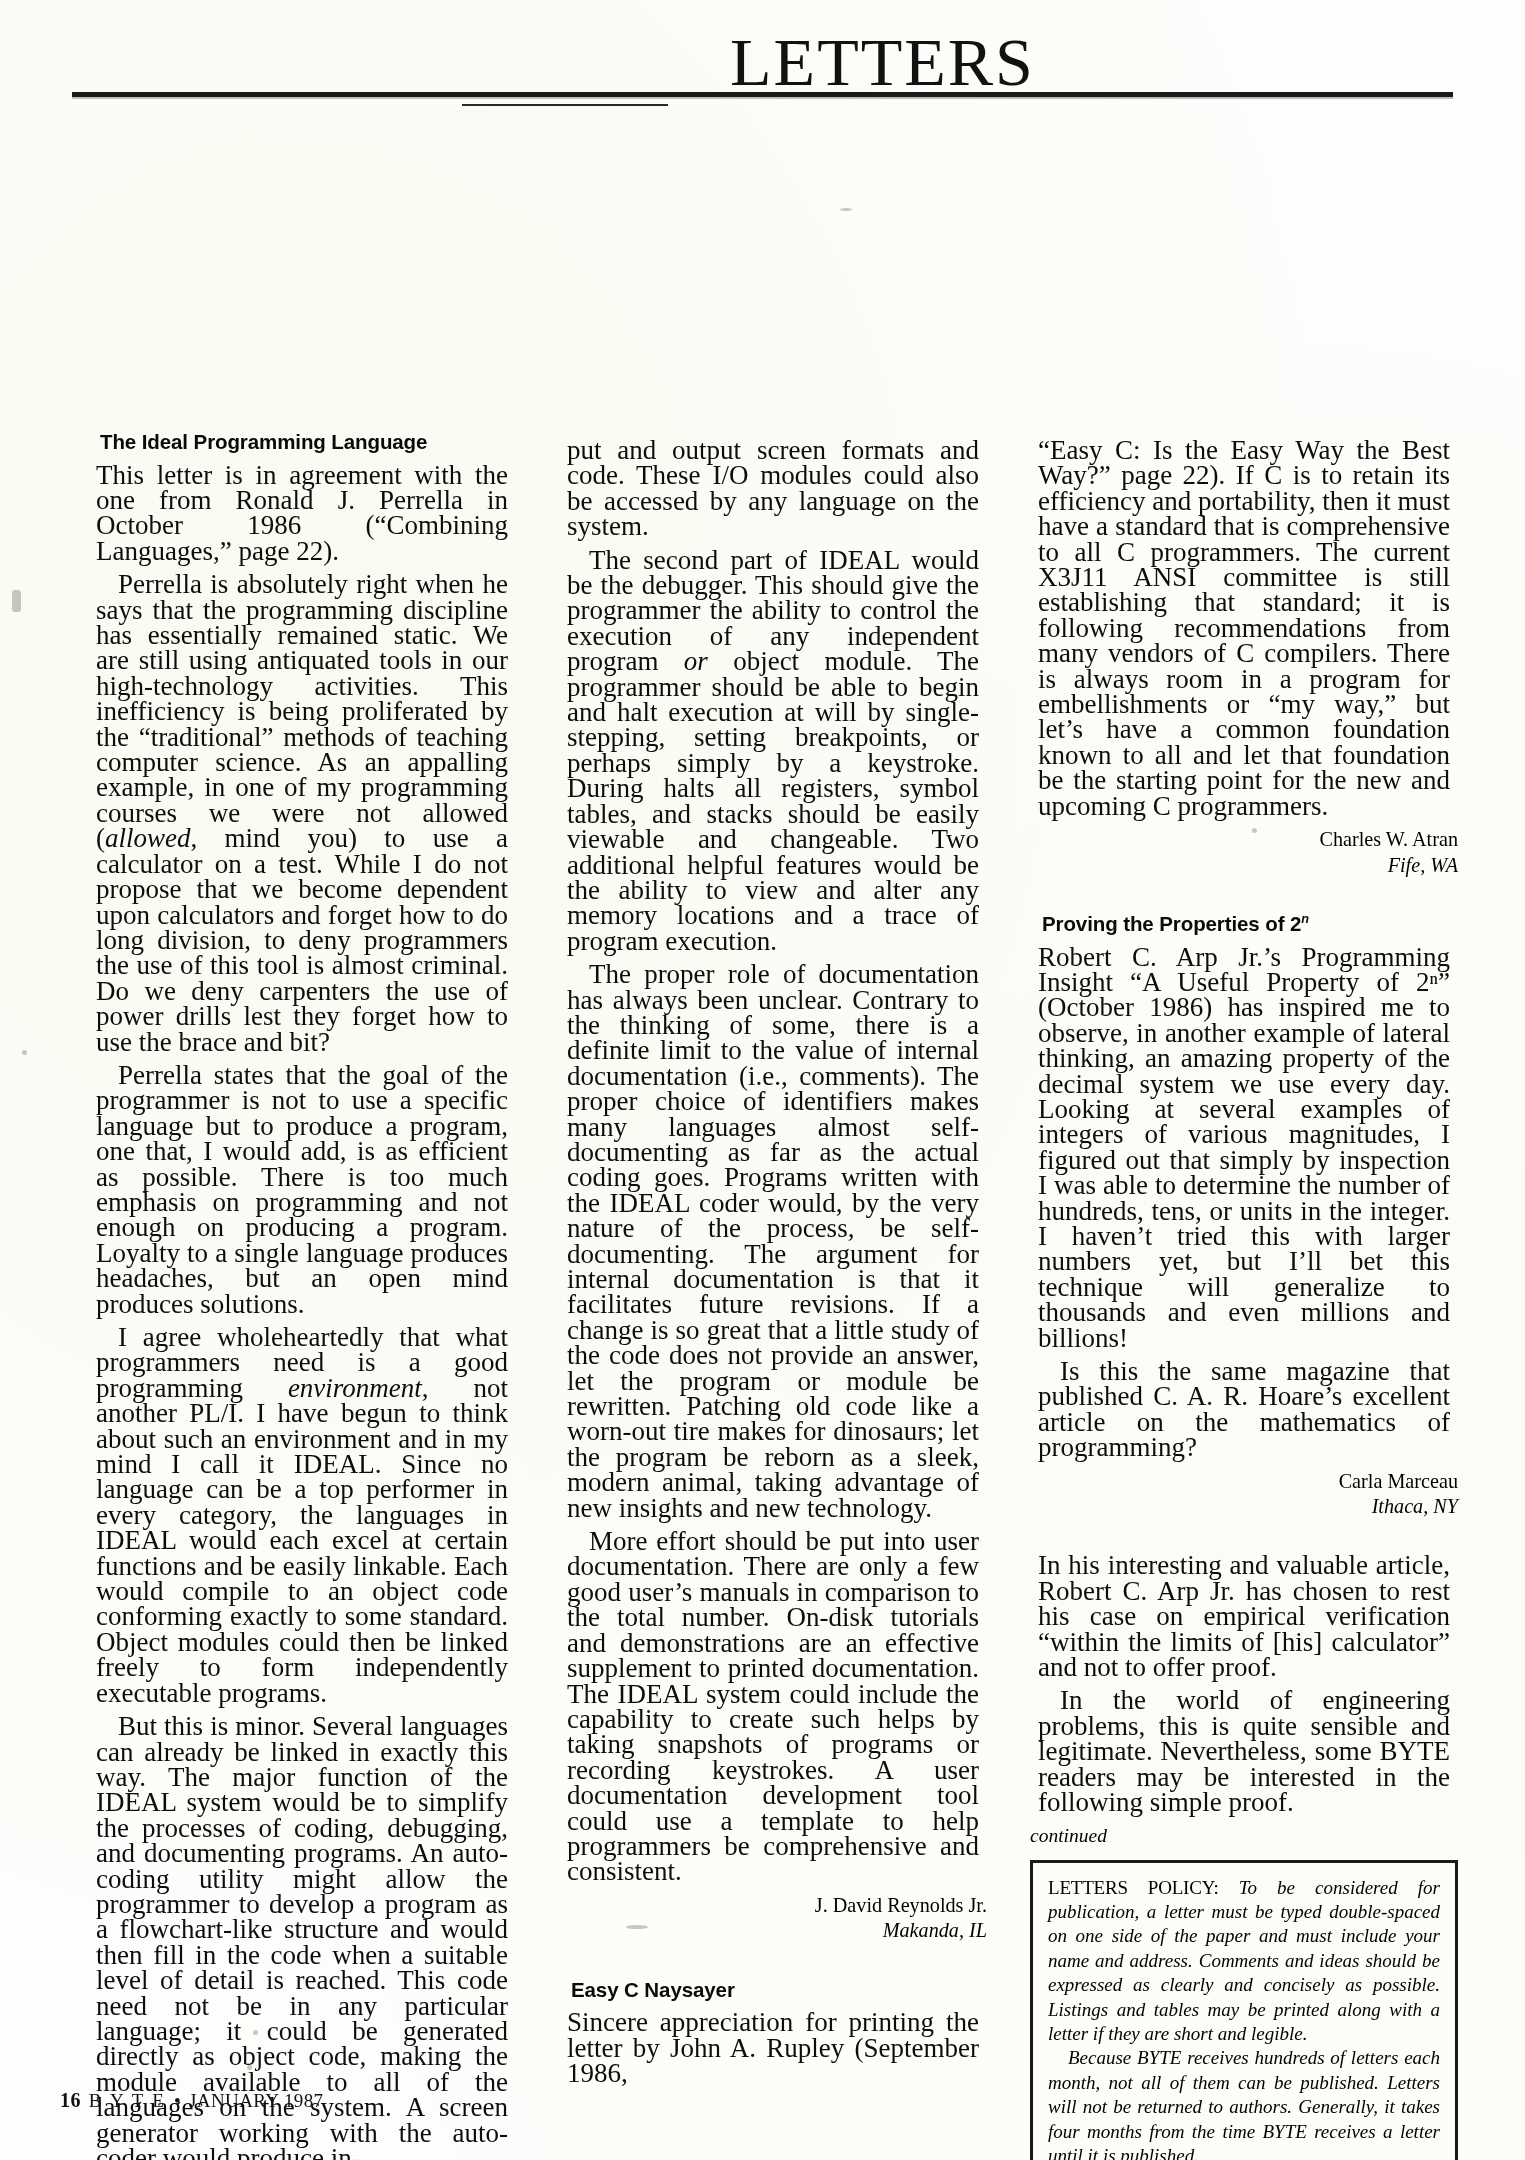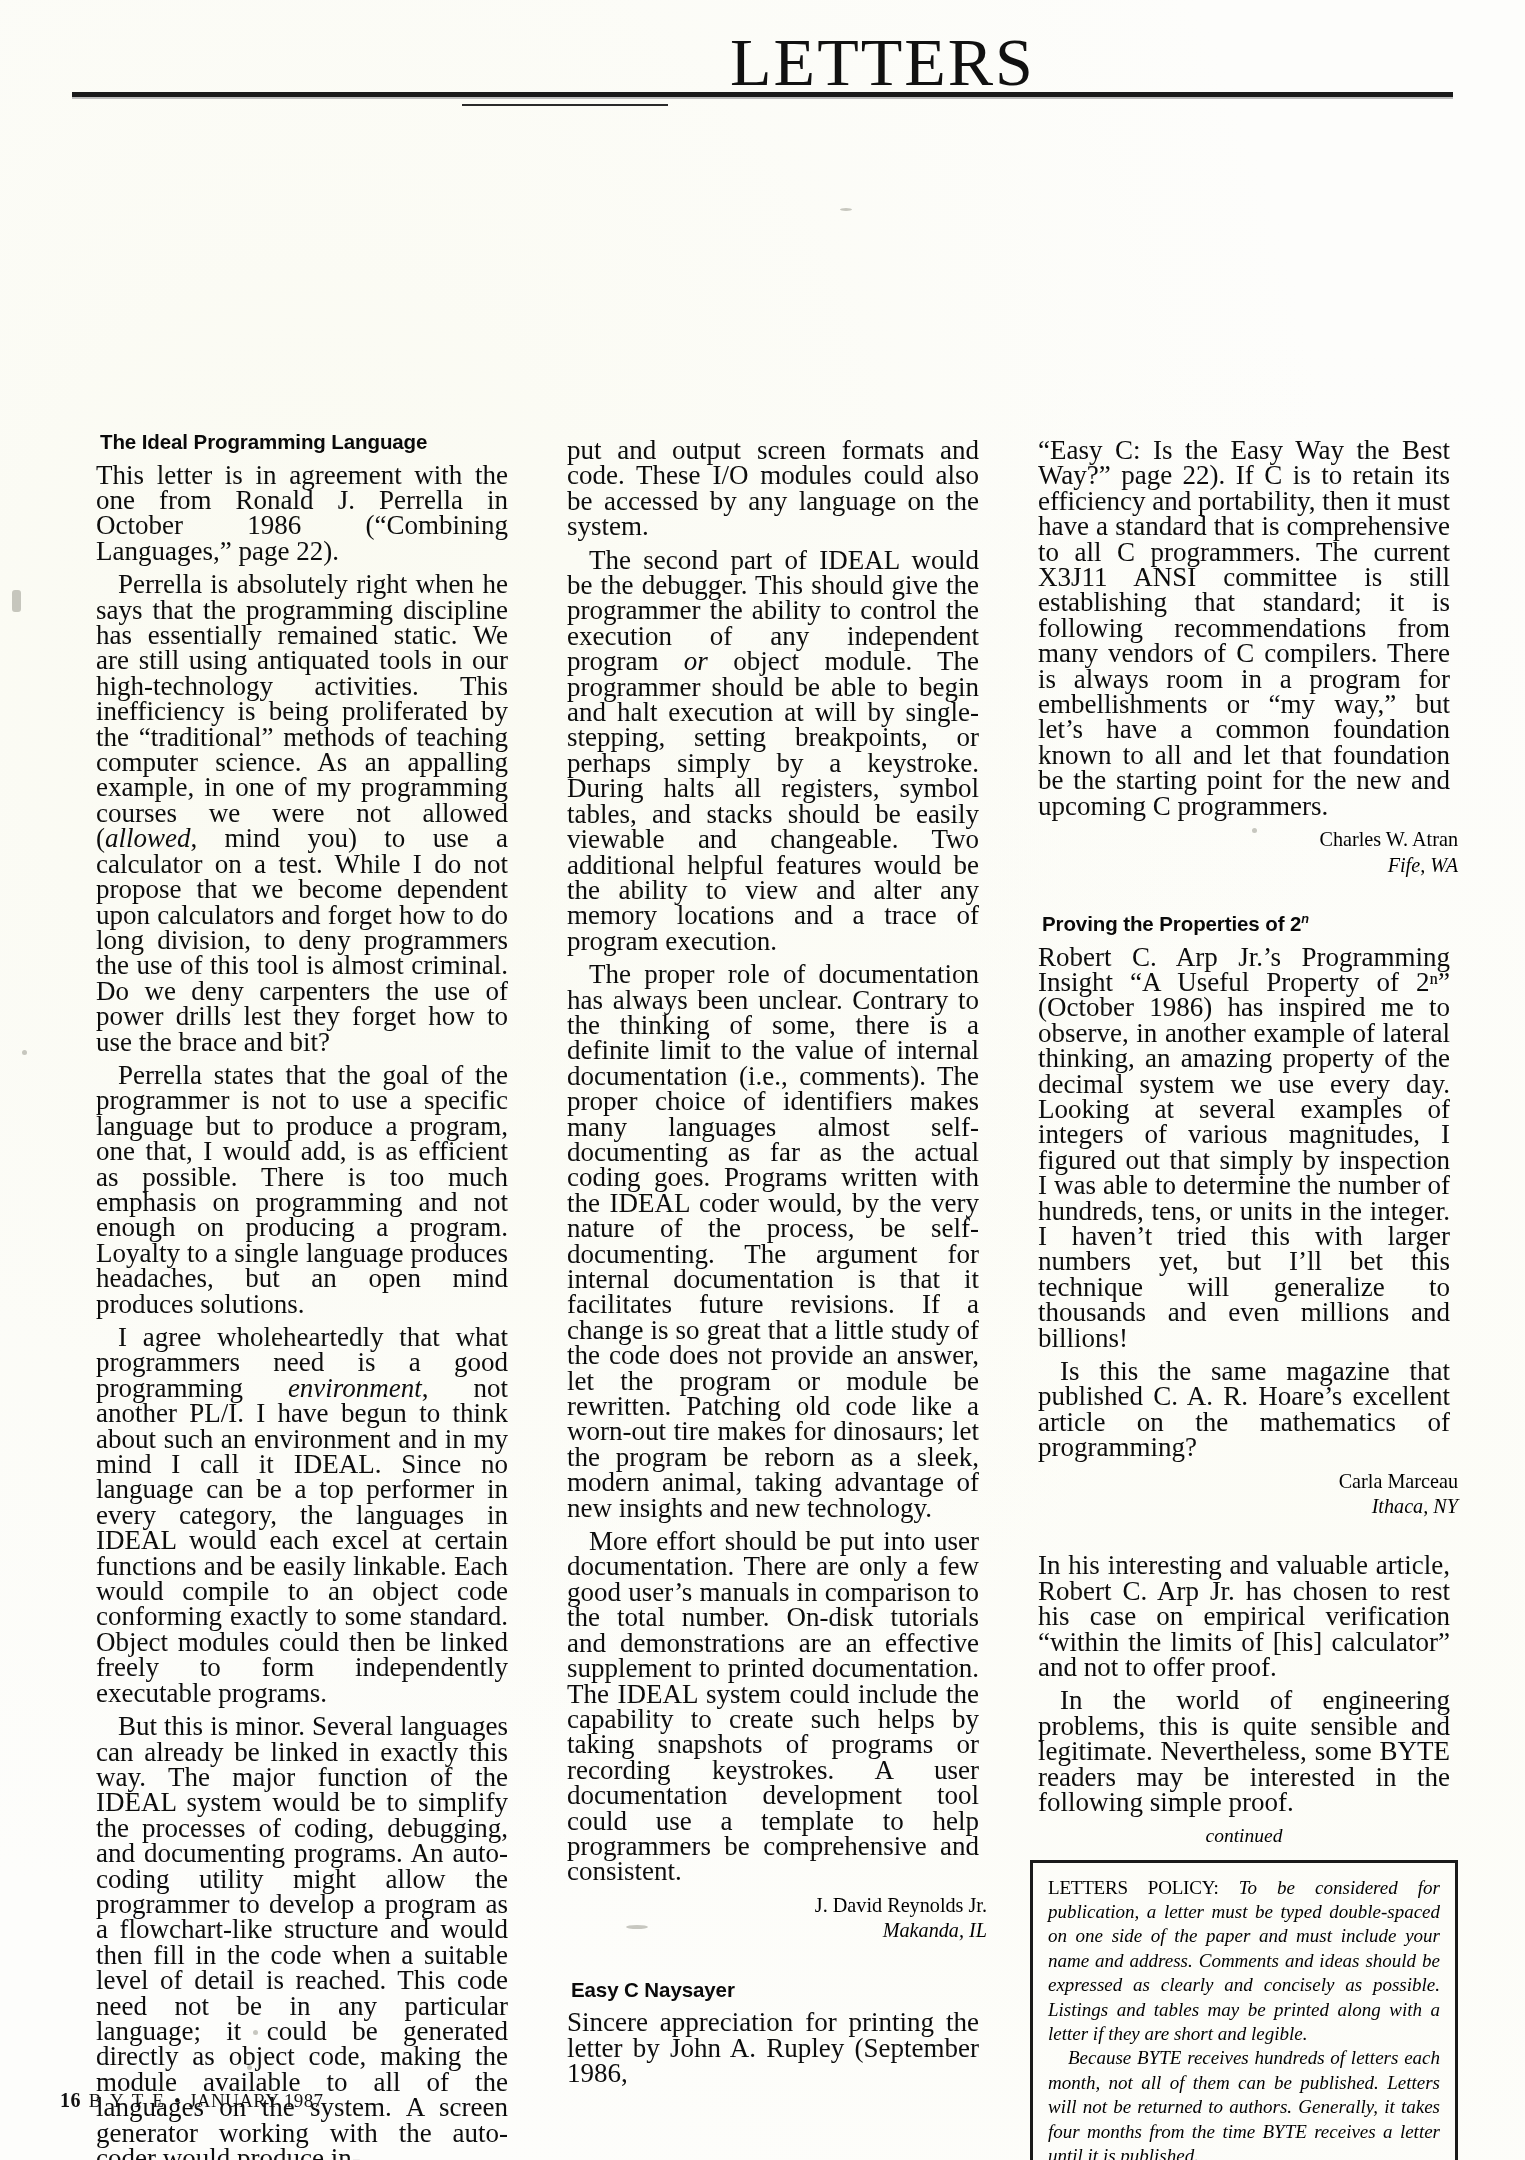--- a/index.html
+++ b/index.html
@@ -108,21 +108,21 @@
     font-size: 20.2px;
     line-height: 25.4px;
     text-align: right;
   }
   .sig.loc { font-style: italic; }
   .gap-md { height: 26px; }
   .gap-lg { height: 34px; }
 
   .continued {
     margin: 0;
-    text-align: center;
+    text-align: left;
     font-style: italic;
     font-size: 19.5px;
     line-height: 24px;
   }
 
   
   .policy-box {
     margin-top: 12px;
     border: 2px solid #1a1a1a;
   }

